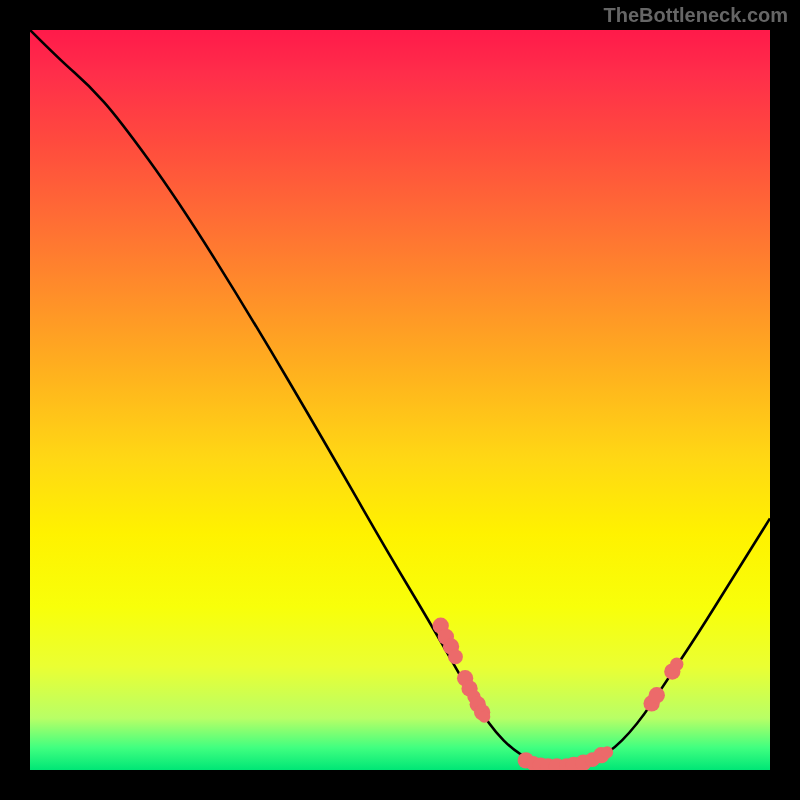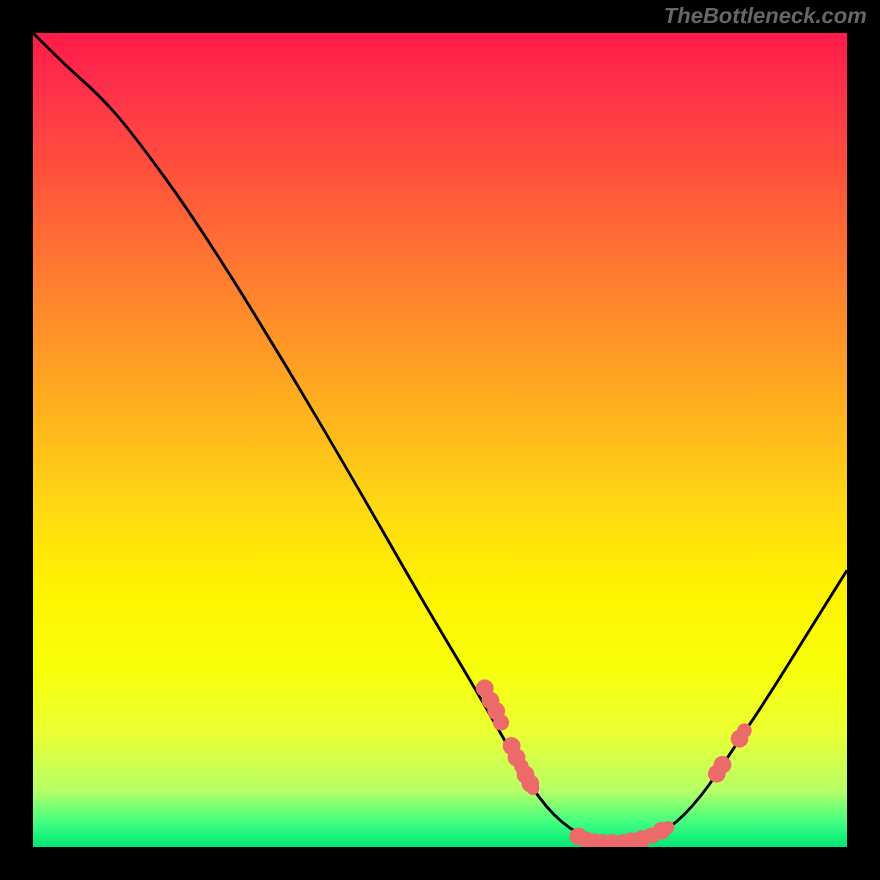--- a/index.html
+++ b/index.html
@@ -12,21 +12,20 @@
     font-family: Arial, sans-serif;
   }
   .watermark {
     position: absolute;
     top: 4px;
     right: 12px;
     color: #666;
     font-size: 20px;
     font-weight: bold;
     z-index: 10;
-    font-style: italic;
   }
   .plot-area {
     position: absolute;
     left: 30px;
     top: 30px;
     width: 740px;
     height: 740px;
     overflow: hidden;
   }
   .gradient-bg {

